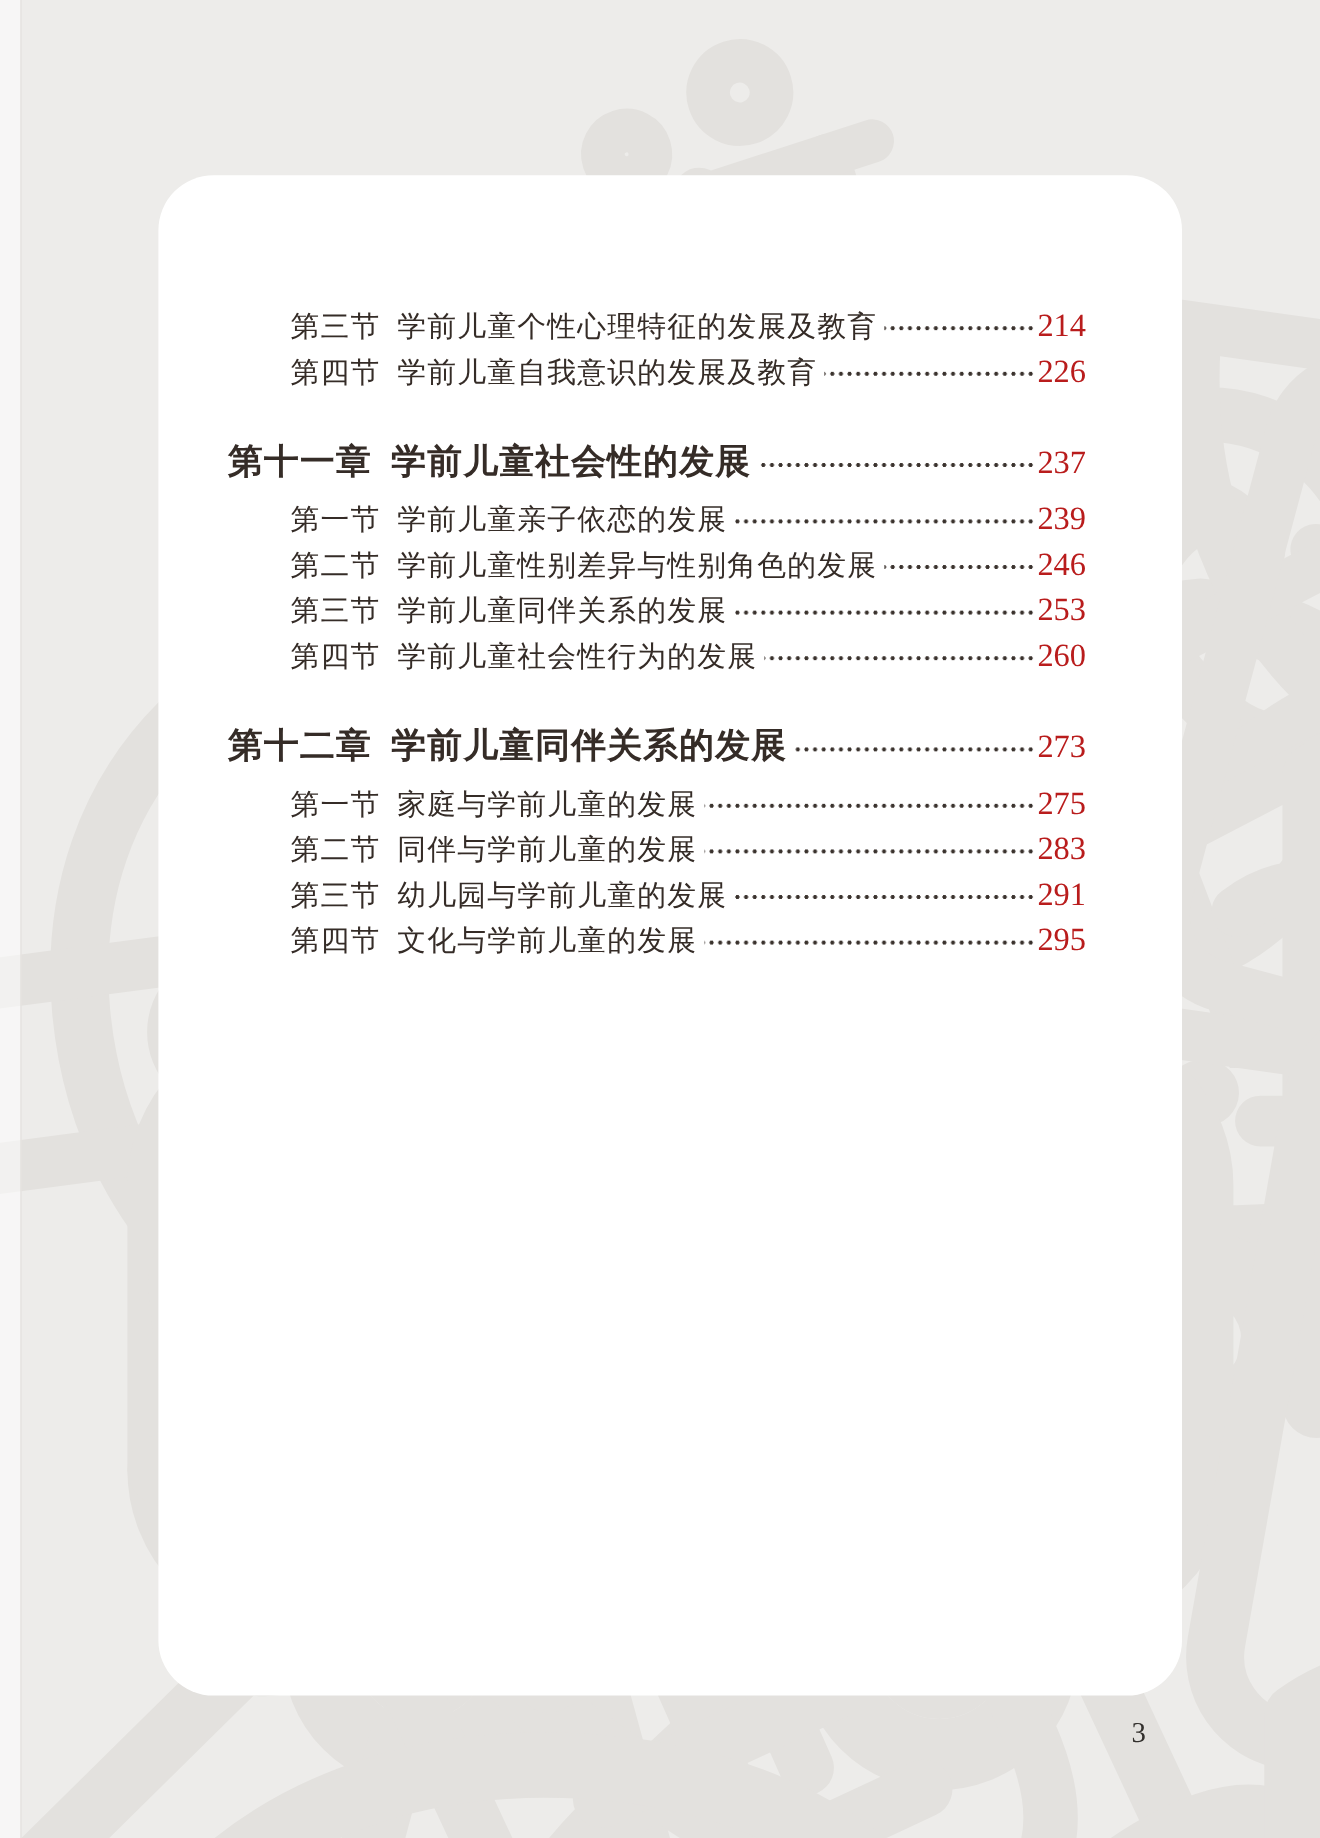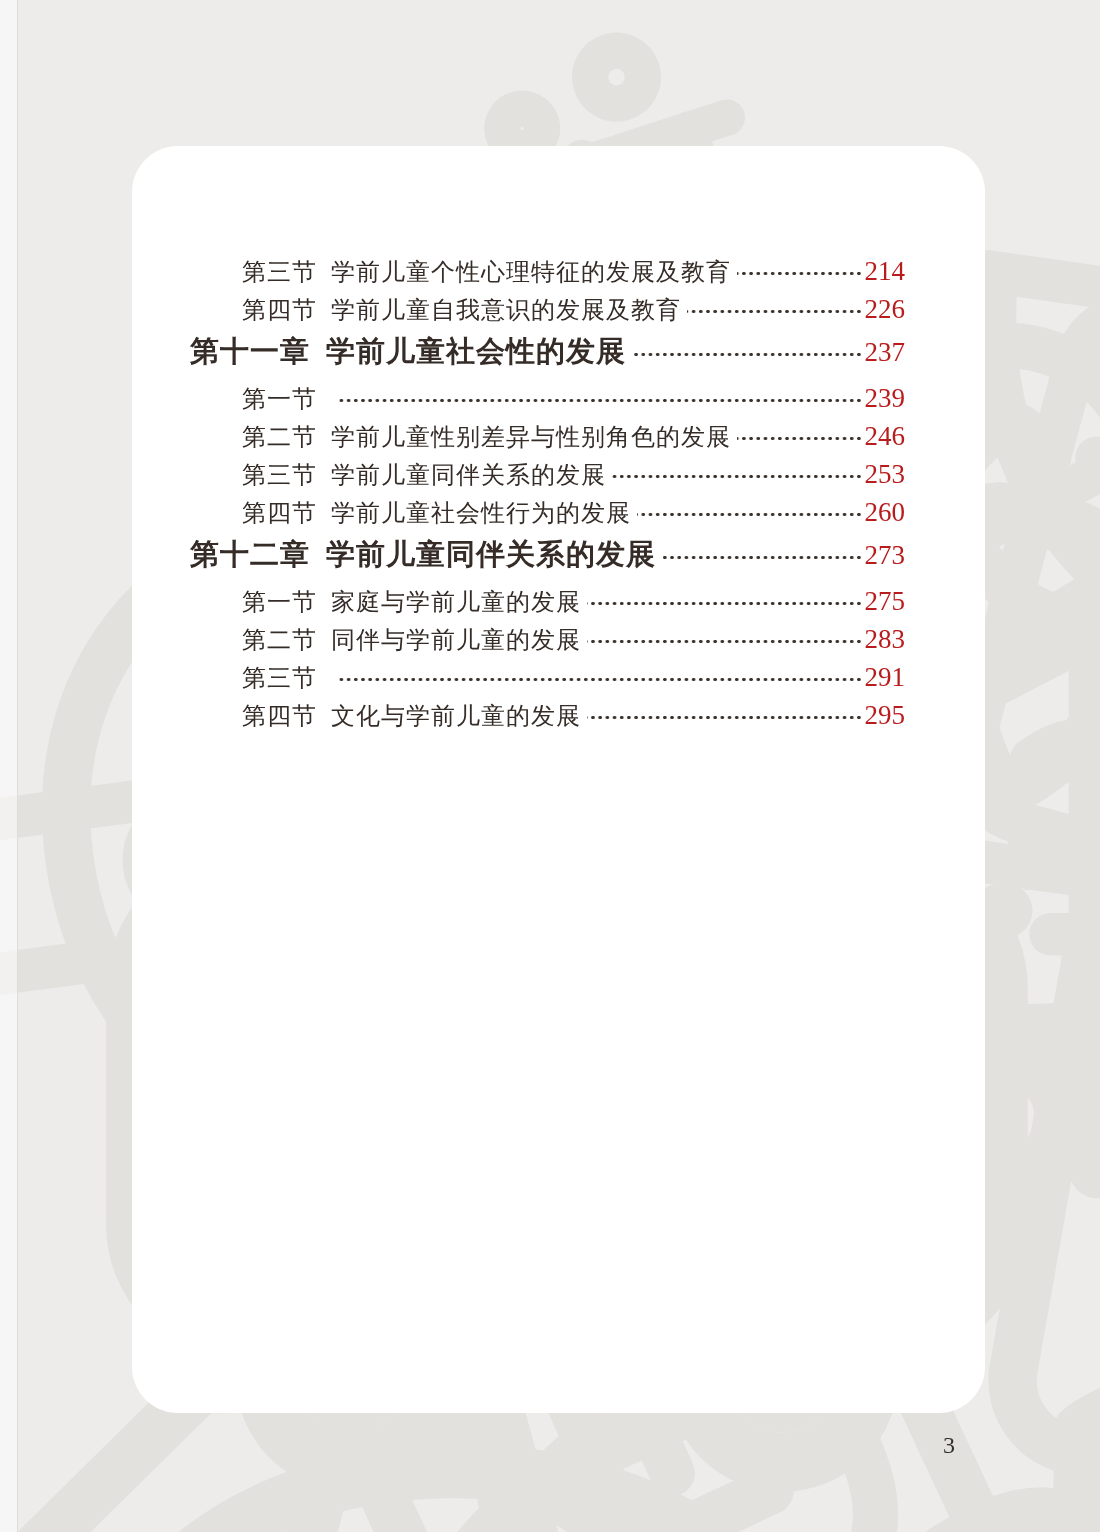--- a/index.html
+++ b/index.html
@@ -39,21 +39,21 @@
     white-space:nowrap;
   }
   .row.section {
     height:38px; line-height:38px;
     font-size:24px; letter-spacing:1px;
     padding-left:52px;
   }
   .row.chapter, .row.backmatter {
     height:46px; line-height:46px;
     font-size:29px; font-weight:bold; letter-spacing:1px;
-    margin-bottom:5px;
+    margin-top:34px; margin-bottom:5px;
   }
   .lab { margin-right:14px; flex:0 0 auto; }
   .row.chapter .lab { margin-right:16px; }
   .ttl { flex:0 0 auto; }
 
   .leader {
     flex:1 1 auto; min-width:28px;
     height:13px; margin-left:6px;
     background-image:radial-gradient(circle, #3a322d 1.45px, rgba(0,0,0,0) 1.95px);
     background-size:7.2px 13px;
@@ -275,20 +275,21 @@
     </div>
 
     <div class="row chapter">
       <span class="lab">第十一章</span>
       <span class="ttl">学前儿童社会性的发展</span>
       <span class="leader"></span>
       <span class="num">237</span>
     </div>
     <div class="row section">
       <span class="lab">第一节</span>
+      <span class="ttl">学前儿童亲子依恋的发展</span>
       <span class="leader"></span>
       <span class="num">239</span>
     </div>
     <div class="row section">
       <span class="lab">第二节</span>
       <span class="ttl">学前儿童性别差异与性别角色的发展</span>
       <span class="leader"></span>
       <span class="num">246</span>
     </div>
     <div class="row section">
@@ -317,20 +318,21 @@
       <span class="num">275</span>
     </div>
     <div class="row section">
       <span class="lab">第二节</span>
       <span class="ttl">同伴与学前儿童的发展</span>
       <span class="leader"></span>
       <span class="num">283</span>
     </div>
     <div class="row section">
       <span class="lab">第三节</span>
+      <span class="ttl">幼儿园与学前儿童的发展</span>
       <span class="leader"></span>
       <span class="num">291</span>
     </div>
     <div class="row section">
       <span class="lab">第四节</span>
       <span class="ttl">文化与学前儿童的发展</span>
       <span class="leader"></span>
       <span class="num">295</span>
     </div>
 

